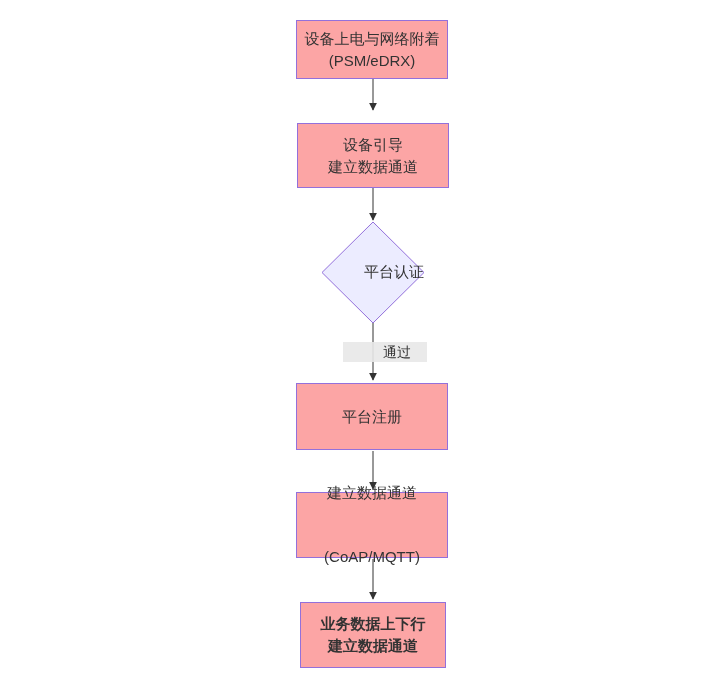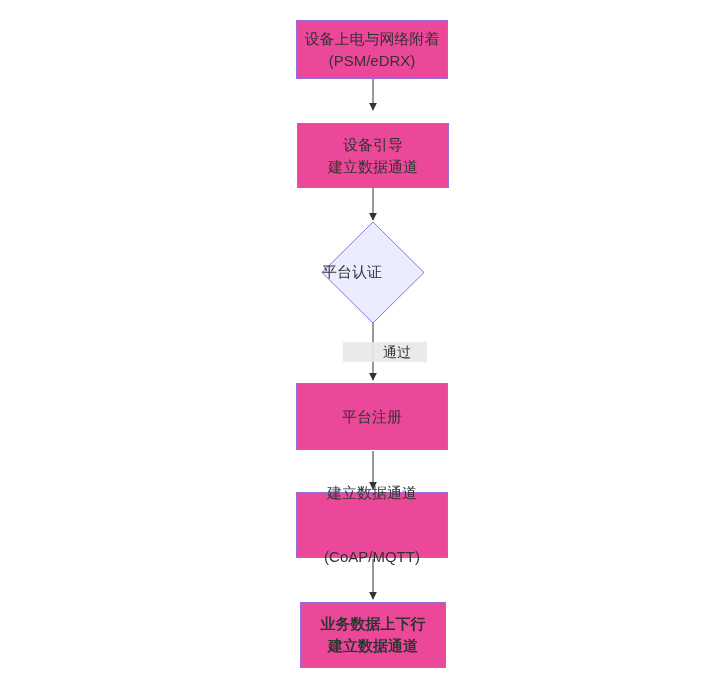--- a/index.html
+++ b/index.html
@@ -28,41 +28,41 @@
     fill: none;
   }
   .diamond-shape {
     fill: #ECECFF;
     stroke: #9370DB;
     stroke-width: 1;
   }
   .node {
     position: absolute;
     box-sizing: border-box;
-    background: #ec4899;
+    background: #fca5a5;
     border: 1px solid #9370DB;
     color: #333333;
     font-size: 15px;
     line-height: 22px;
     display: flex;
     flex-direction: column;
     align-items: center;
     justify-content: center;
     text-align: center;
   }
   .diamond-label {
     position: absolute;
     left: 322px;
     top: 261px;
     width: 102px;
     height: 22px;
     color: #333333;
     font-size: 15px;
     line-height: 22px;
-    text-align: left;
+    text-align: right;
   }
   .edge-label {
     position: absolute;
     left: 343px;
     top: 342px;
     width: 60px;
     height: 20px;
     background: rgba(232,232,232,0.9);
     color: #333333;
     font-size: 14px;

